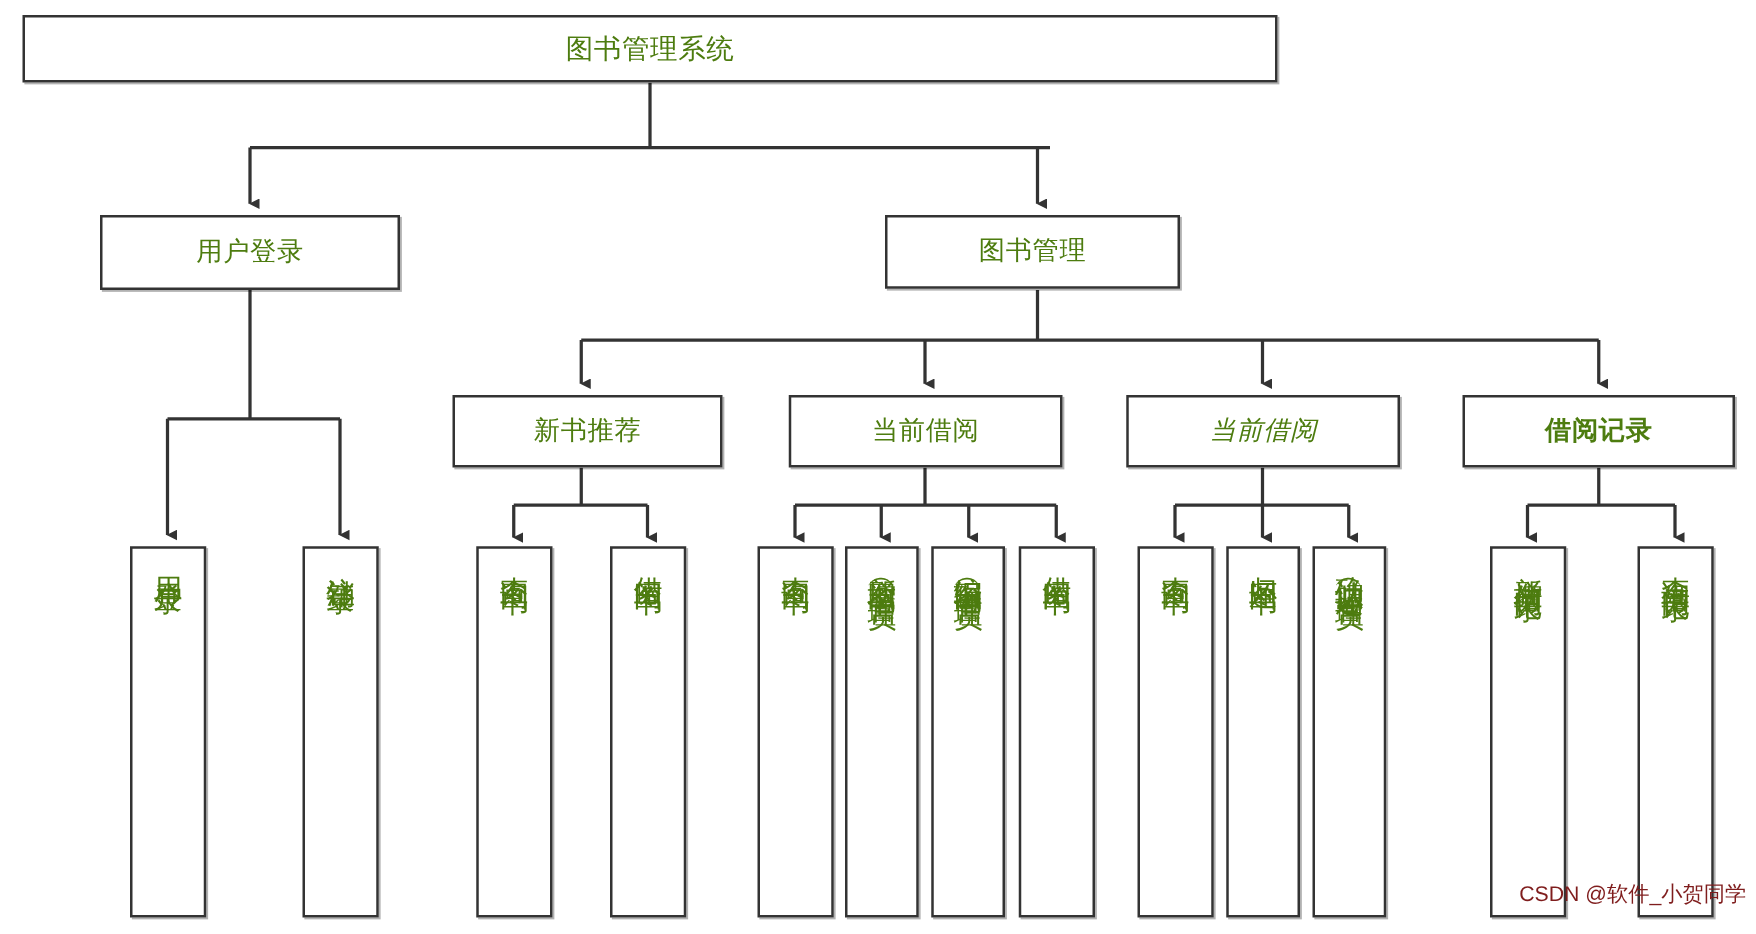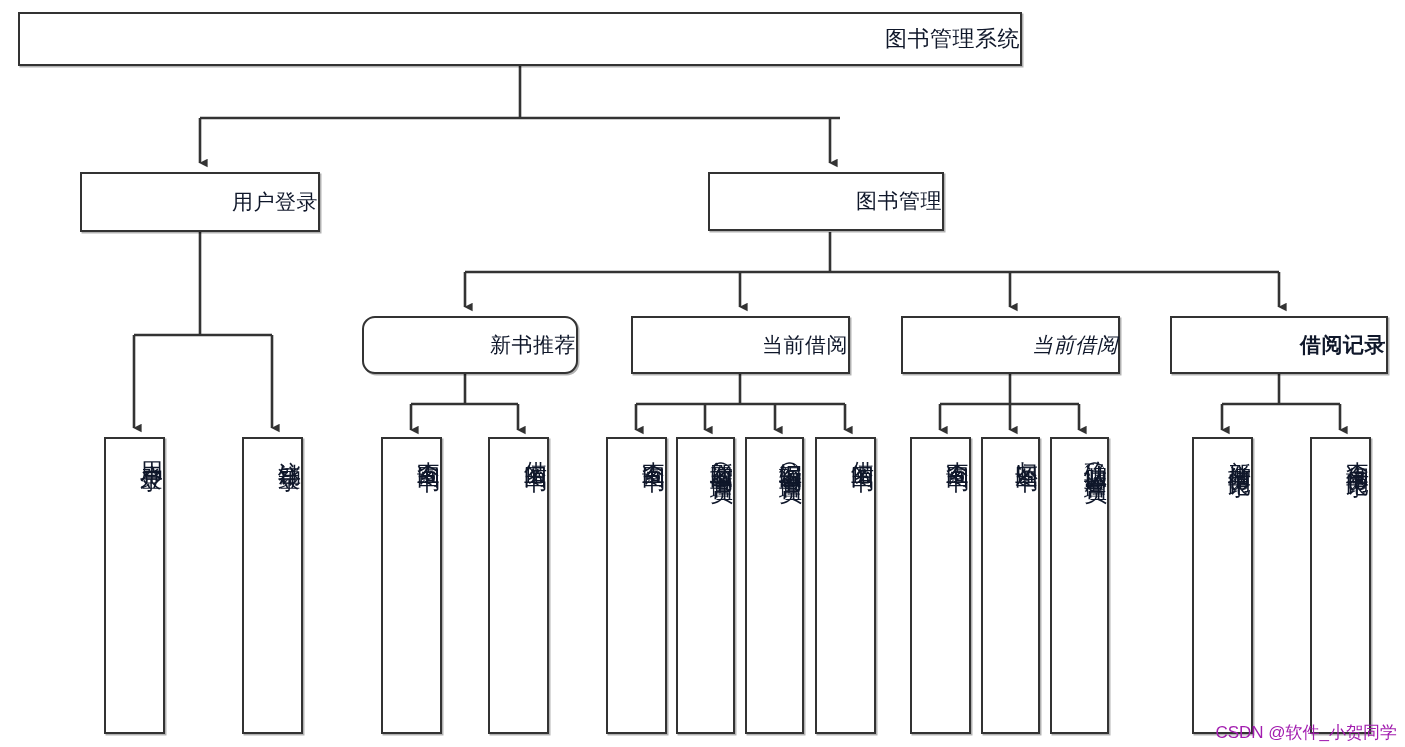--- a/index.html
+++ b/index.html
@@ -26,22 +26,22 @@
     height: 747px;
     pointer-events: none;
   }
   .node {
     position: absolute;
     box-sizing: border-box;
     border: 2.5px solid #333333;
     background: #ffffff;
     display: flex;
     align-items: center;
-    justify-content: flex-end;
-    color: #0f172a;
+    justify-content: center;
+    color: #4d7c0f;
     box-shadow: 1.5px 1.5px 0 rgba(0,0,0,0.30);
   }
   .node-label {
     display: block;
     text-align: center;
     letter-spacing: 0.5px;
     line-height: 1.18;
     white-space: nowrap;
   }
   .node.horizontal .node-label {
@@ -58,23 +58,23 @@
     writing-mode: vertical-rl;
     text-orientation: upright;
     font-size: 23px;
     letter-spacing: 3px;
     line-height: 1;
     white-space: nowrap;
   }
   .watermark {
     position: absolute;
     right: 8px;
-    bottom: 3px;
+    bottom: 20px;
     font-size: 17px;
-    color: #a21caf;
+    color: #7f1d1d;
     white-space: nowrap;
     user-select: none;
   }
 </style>
 </head>
 <body>
 
 <div id="diagram-canvas">
 
   <svg id="edge-layer" viewBox="0 0 1405 747" width="1405" height="747" xmlns="http://www.w3.org/2000/svg">
@@ -131,21 +131,21 @@
     <span class="node-label">图书管理系统</span>
   </div>
 
   <div class="node horizontal" style="left:80px; top:172px; width:240px; height:60px;">
     <span class="node-label">用户登录</span>
   </div>
   <div class="node horizontal" style="left:708px; top:172px; width:236px; height:59px;">
     <span class="node-label">图书管理</span>
   </div>
 
-  <div class="node horizontal" style="left:362px; top:316px; width:216px; height:58px;border-radius:13px;">
+  <div class="node horizontal" style="left:362px; top:316px; width:216px; height:58px;">
     <span class="node-label">新书推荐</span>
   </div>
   <div class="node horizontal" style="left:631px; top:316px; width:219px; height:58px;">
     <span class="node-label">当前借阅</span>
   </div>
   <div class="node horizontal" style="left:901px; top:316px; width:219px; height:58px;font-style:italic;">
     <span class="node-label">当前借阅</span>
   </div>
   <div class="node horizontal" style="left:1170px; top:316px; width:218px; height:58px;font-weight:bold;">
     <span class="node-label">借阅记录</span>

